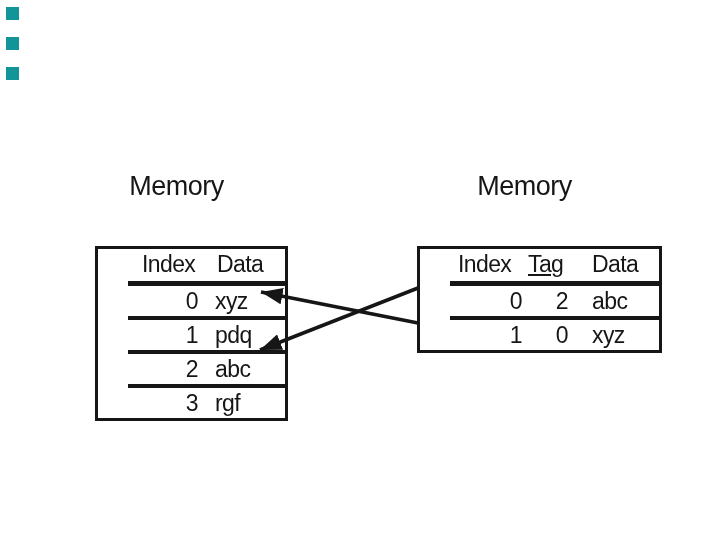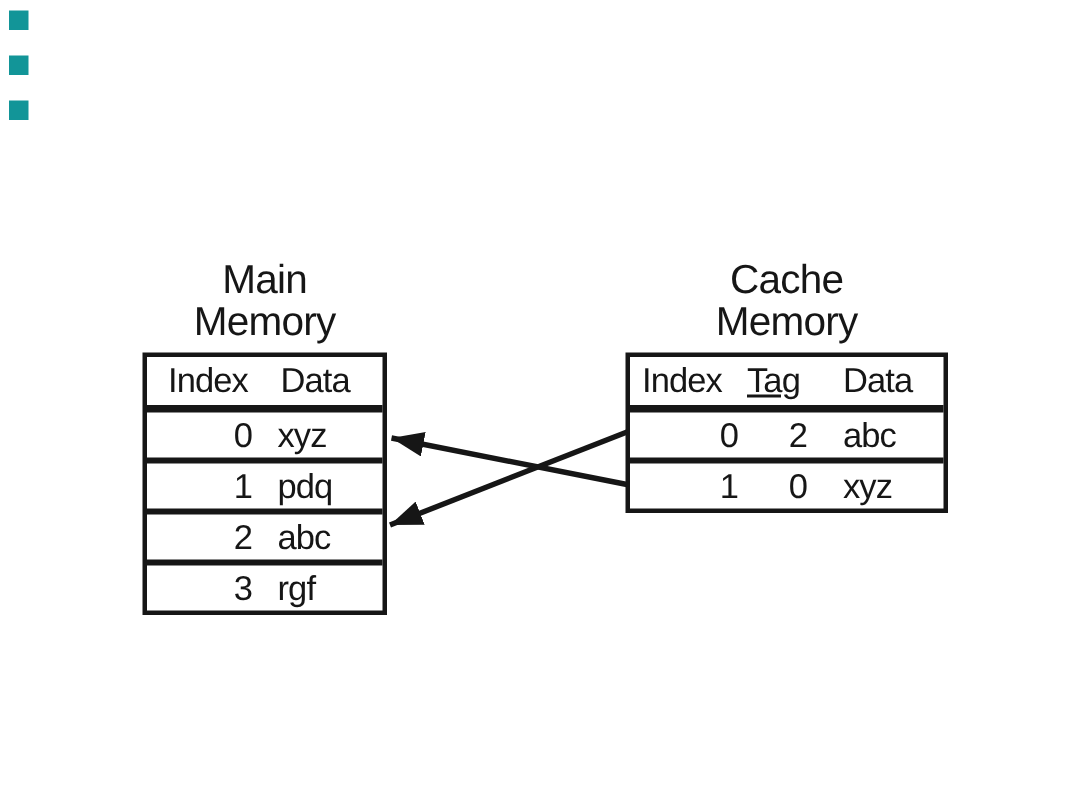--- a/index.html
+++ b/index.html
@@ -18,21 +18,21 @@
   .sq.s0{top:7px;}
   .sq.s1{top:37px;}
   .sq.s2{top:67px;}
 
   
   .dtitle{position:absolute;top:172px;text-align:center;font-size:27px;line-height:28px;letter-spacing:-0.5px;color:var(--ink);}
   .dtitle.main-t{left:95px;width:163px;}
   .dtitle.cache-t{left:417px;width:215px;}
 
   
-  .tbl{position:absolute;top:235px;background:var(--bg);border:3px solid var(--ink);}
+  .tbl{position:absolute;top:246px;background:var(--bg);border:3px solid var(--ink);padding-left:30px;}
   .mtbl{left:95px;width:157px;}
   .ctbl{left:417px;width:209px;}
   .row{position:relative;height:30px;line-height:30px;font-size:23px;letter-spacing:-0.6px;border-top:4px solid var(--ink);}
   .row.header{height:32px;line-height:31px;border-top:none;}
   .row.firstdata{border-top:5px solid var(--ink);}
   .row span{position:absolute;top:0;white-space:nowrap;}
 
   
   .mh-index{left:14px;}
   .mh-data{left:89px;}
@@ -55,21 +55,20 @@
 
 <div class="canvas">
 
   <div class="accent-squares">
     <div class="sq s0"></div>
     <div class="sq s1"></div>
     <div class="sq s2"></div>
   </div>
 
   <div class="dtitle main-t">
-    <div>Main</div>
     <div>Memory</div>
   </div>
 
   <div class="tbl mtbl">
     <div class="row header">
       <span class="mh-index">Index</span>
       <span class="mh-data">Data</span>
     </div>
     <div class="row firstdata">
       <span class="midx">0</span>
@@ -83,21 +82,20 @@
       <span class="midx">2</span>
       <span class="mdat">abc</span>
     </div>
     <div class="row">
       <span class="midx">3</span>
       <span class="mdat">rgf</span>
     </div>
   </div>
 
   <div class="dtitle cache-t">
-    <div>Cache</div>
     <div>Memory</div>
   </div>
 
   <div class="tbl ctbl">
     <div class="row header">
       <span class="chh-index">Index</span>
       <span class="chh-tag">Tag</span>
       <span class="chh-data">Data</span>
     </div>
     <div class="row firstdata">

